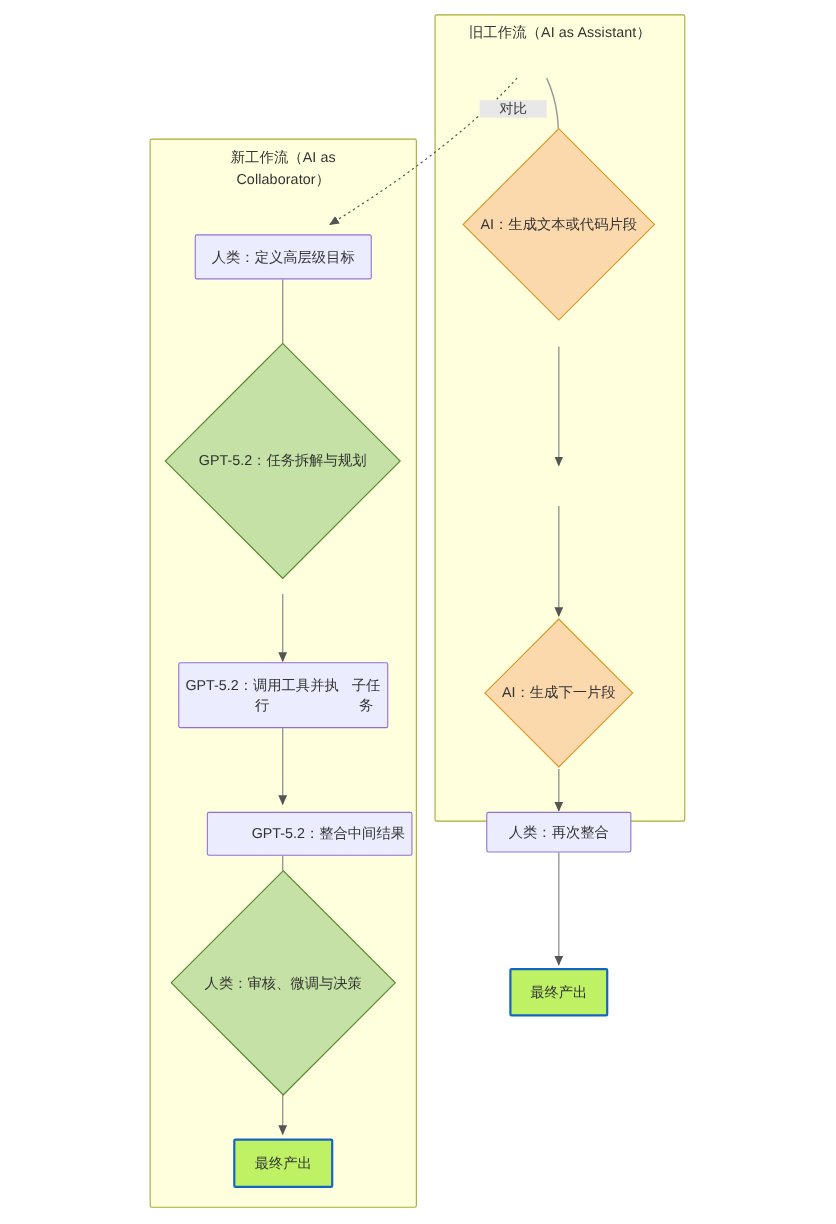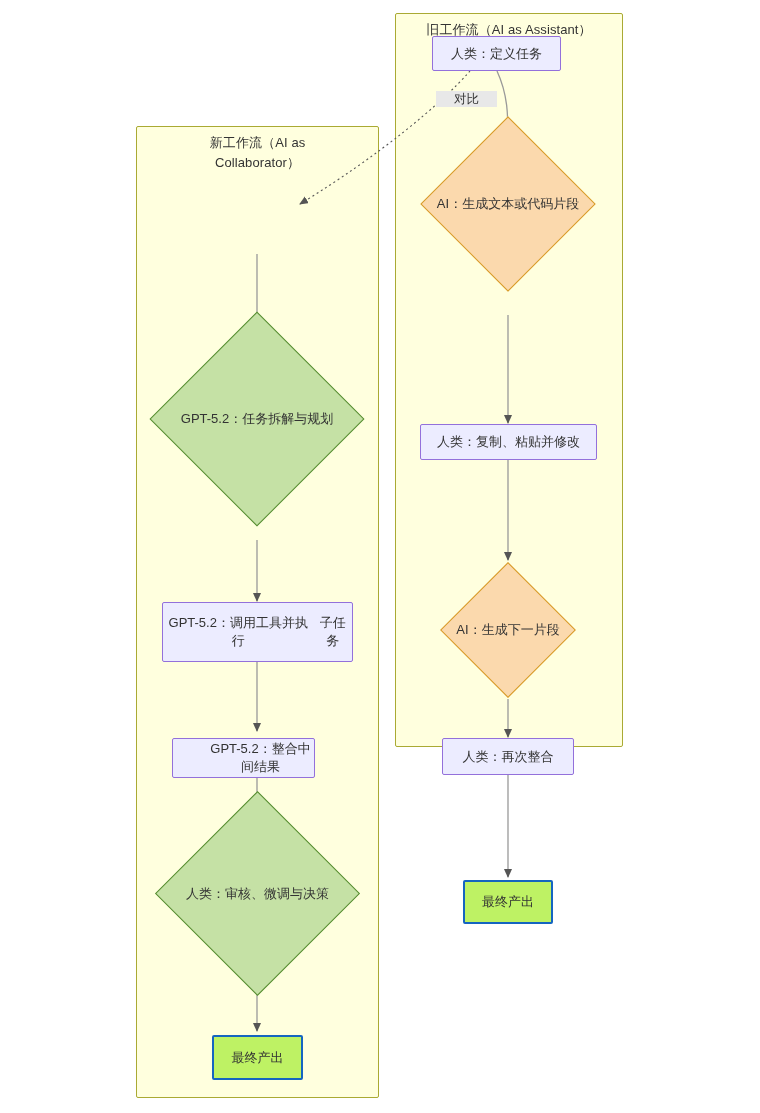--- a/index.html
+++ b/index.html
@@ -152,56 +152,53 @@
       <path d="M508,460 L508,560" marker-end="url(#arrow)"></path>
       <path d="M508,699 L508,737" marker-end="url(#arrow)"></path>
       <path d="M508,775 L508,877" marker-end="url(#arrow)"></path>
     </g>
 
     <path d="M470,71 C440,105 380,155 300,204" stroke="#555555" stroke-width="1.1" fill="none" stroke-dasharray="2,3" marker-end="url(#arrow-dot)"></path>
   </svg>
 
   <div class="edge-label" style="left:436px; top:91px;">对比</div>
 
+  <div class="node rect-purple" style="left:177px; top:213px; width:161px; height:41px;">
+    <span>人类：定义高层级目标</span>
+  </div>
 
   <div class="diamond green" style="left:181px; top:343px; width:152px; height:152px;">
     <div class="shape"></div>
     <div class="dlabel">GPT-5.2：任务拆解与规划</div>
   </div>
 
   <div class="node rect-purple" style="left:162px; top:602px; width:191px; height:60px; flex-direction:row;">
     <span>GPT-5.2：调用工具并执行</span>
     <span>子任务</span>
   </div>
 
-  <div class="node rect-purple" style="left:172px; top:738px; width:143px; height:40px;padding-left:34px;">
+  <div class="node rect-purple" style="left:188px; top:738px; width:187px; height:40px;padding-left:34px;">
     <span>GPT-5.2：整合中间结果</span>
   </div>
 
   <div class="diamond green" style="left:185px; top:821px; width:145px; height:145px;">
     <div class="shape"></div>
     <div class="dlabel">人类：审核、微调与决策</div>
   </div>
 
   <div class="node rect-blue" style="left:212px; top:1035px; width:91px; height:45px;">
     <span>最终产出</span>
   </div>
 
-  <div class="node rect-purple" style="left:432px; top:36px; width:129px; height:35px;">
-    <span>人类：定义任务</span>
-  </div>
 
   <div class="diamond orange" style="left:446px; top:142px; width:124px; height:124px;">
     <div class="shape"></div>
     <div class="dlabel">AI：生成文本或代码片段</div>
   </div>
 
-  <div class="node rect-purple" style="left:420px; top:424px; width:177px; height:36px;">
-    <span>人类：复制、粘贴并修改</span>
-  </div>
 
   <div class="diamond orange" style="left:460px; top:582px; width:96px; height:96px;">
     <div class="shape"></div>
     <div class="dlabel">AI：生成下一片段</div>
   </div>
 
   <div class="node rect-purple" style="left:442px; top:738px; width:132px; height:37px;">
     <span>人类：再次整合</span>
   </div>
 

